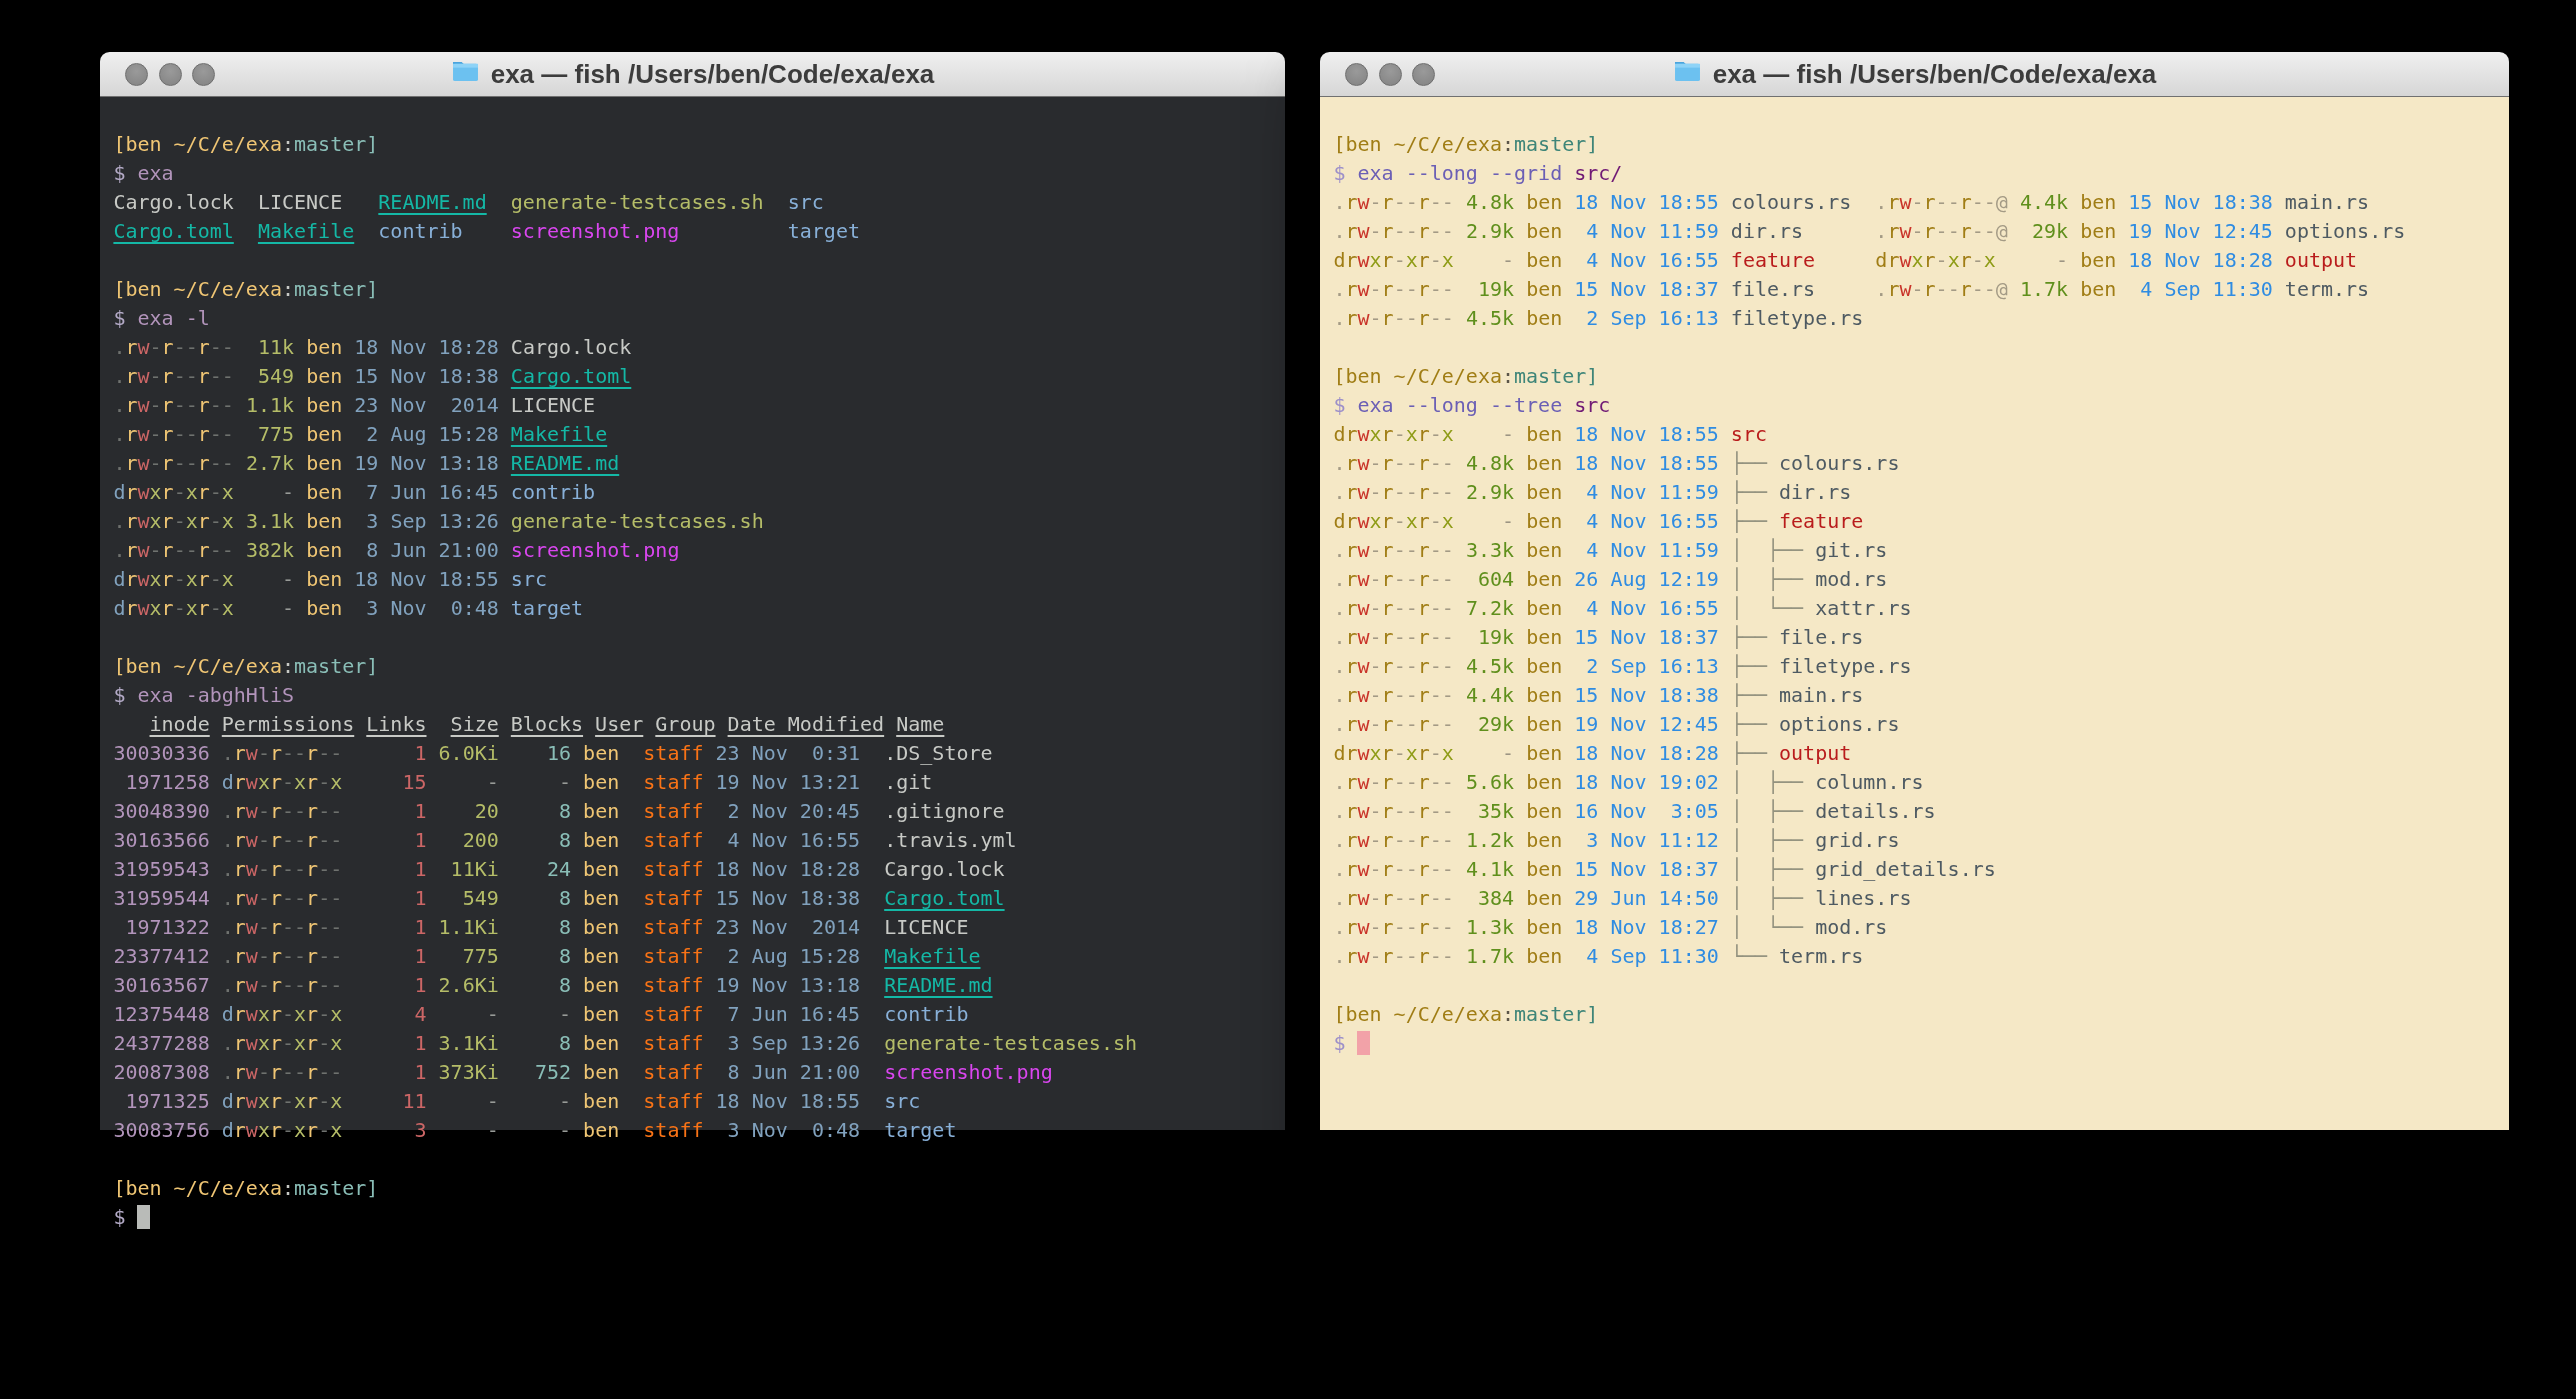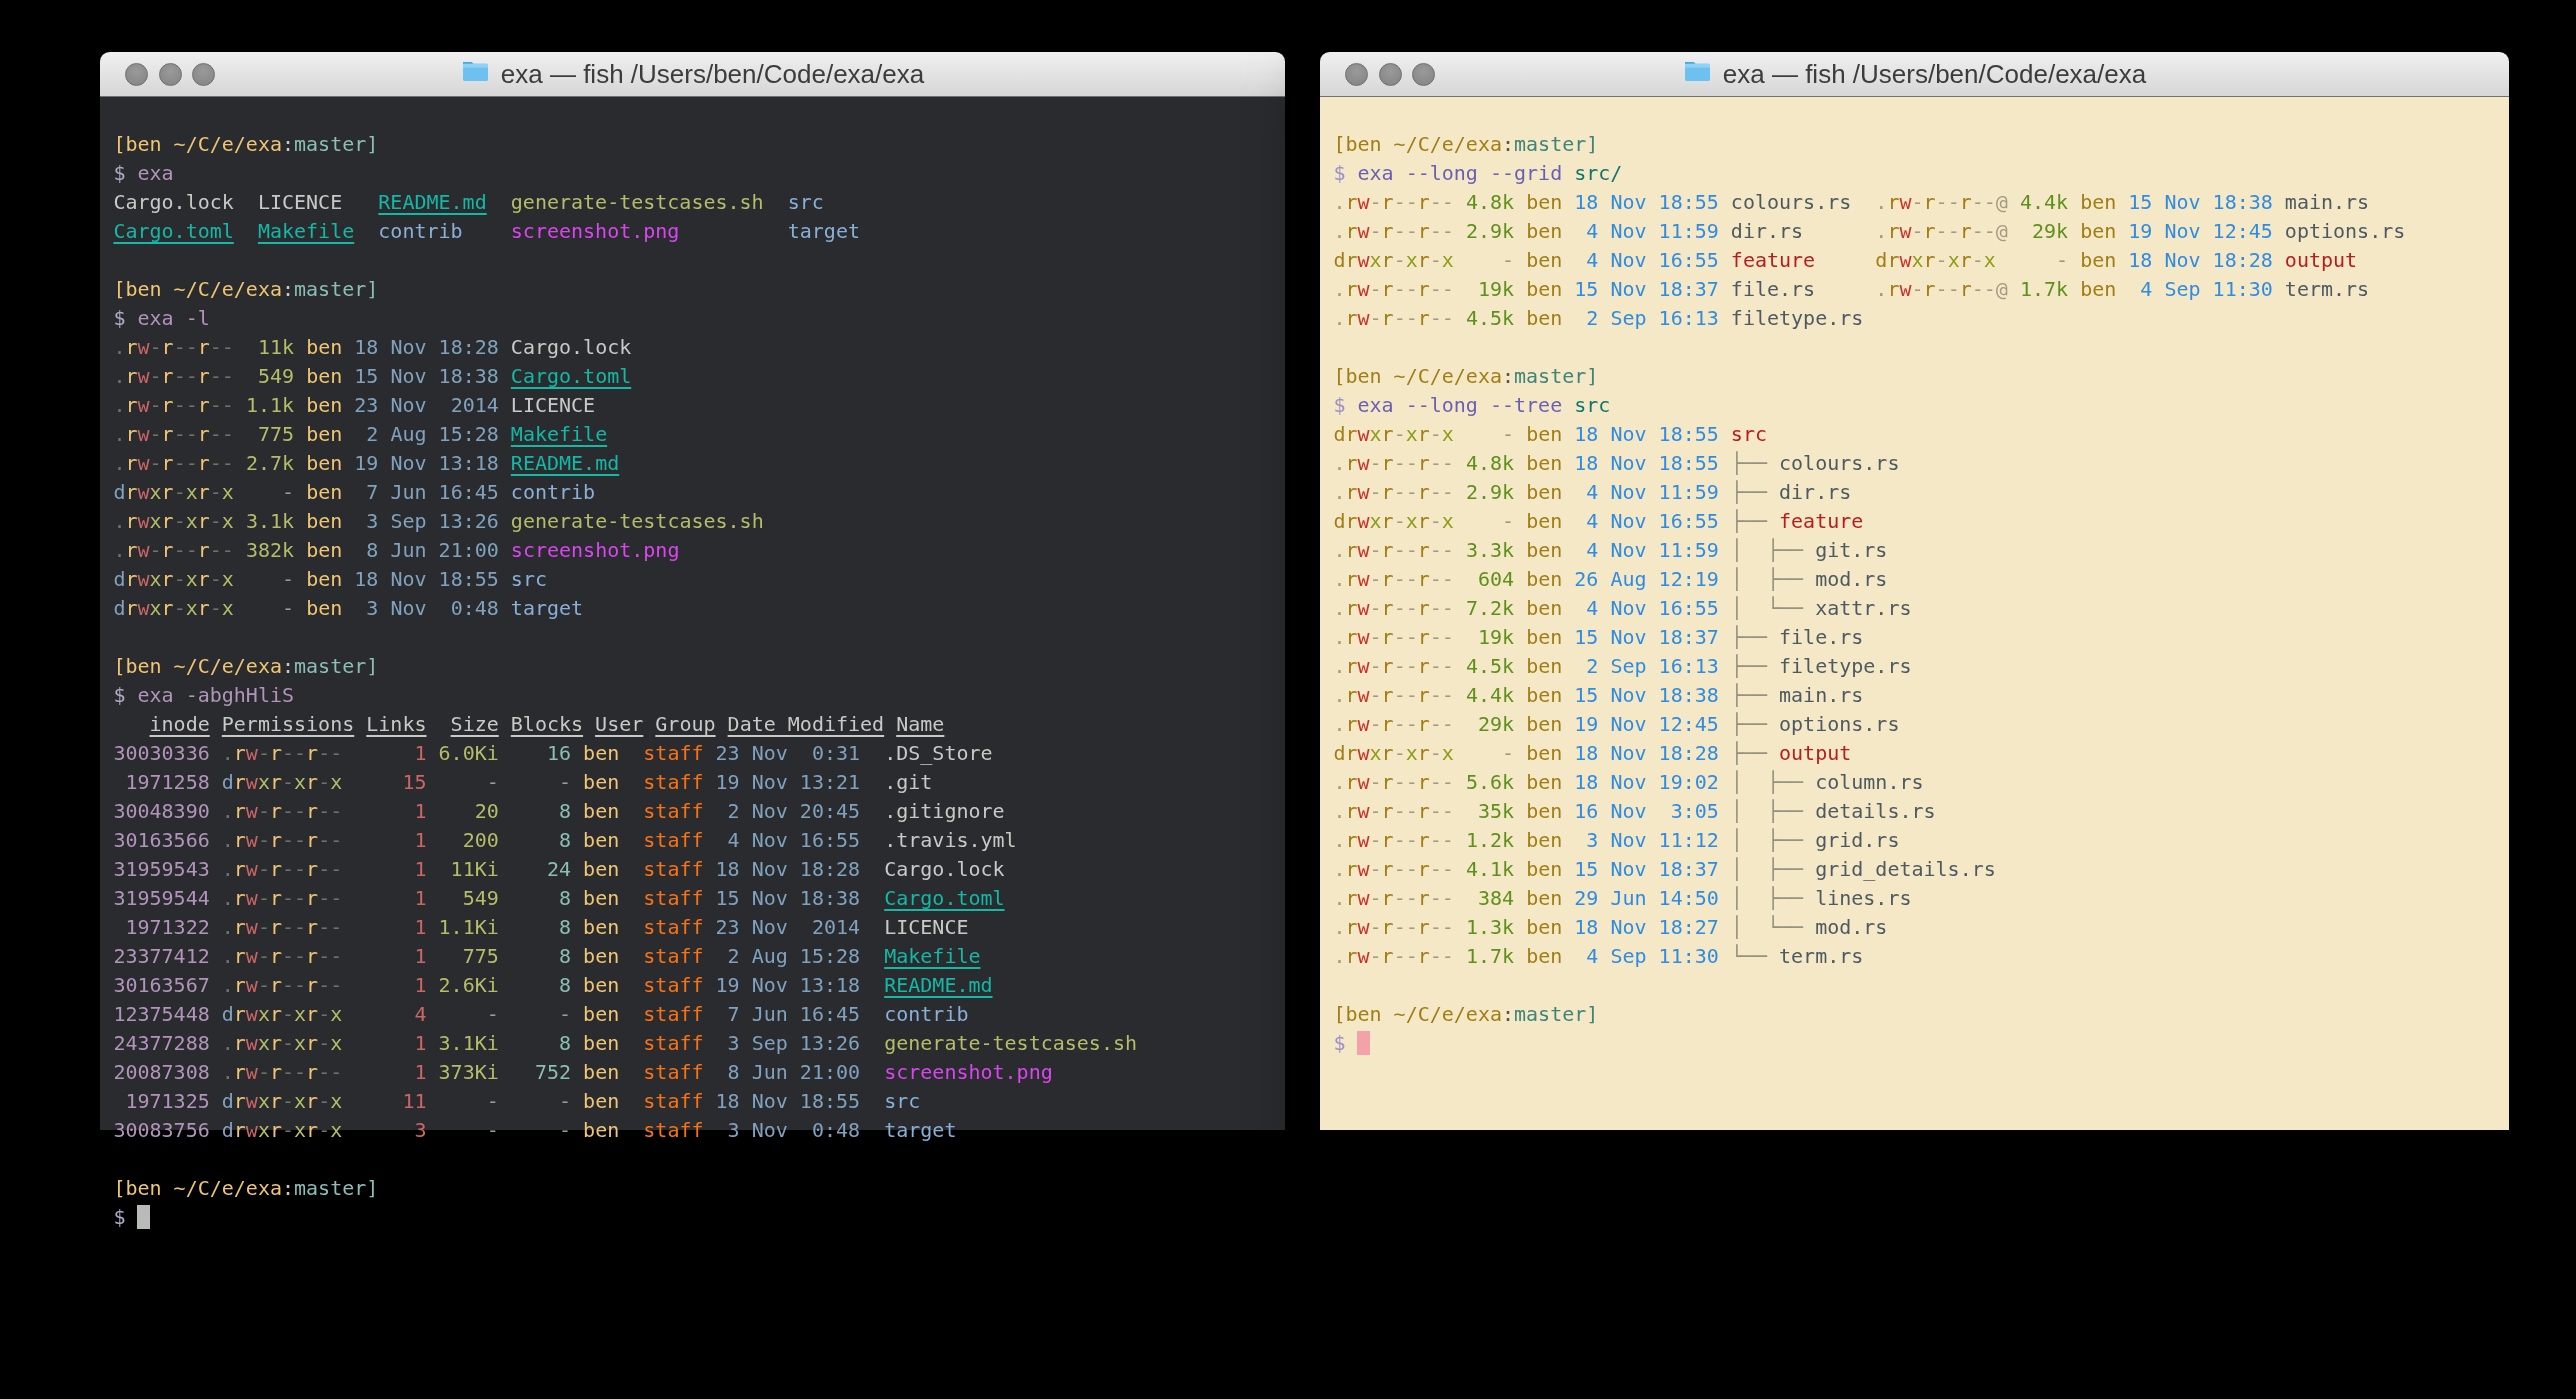--- a/index.html
+++ b/index.html
@@ -10,21 +10,21 @@
   .window-left{left:100px;width:1185px;height:1218px;}
   .window-right{left:1320px;width:1189px;height:1218px;}
   .titlebar{height:44px;background:linear-gradient(#f0f0f0,#d6d6d6);
             border-bottom:1px solid #707070;position:relative;
             display:flex;align-items:center;justify-content:center;
             font-family:"Liberation Sans","DejaVu Sans",sans-serif;}
   .traffic{position:absolute;left:25px;top:0;height:44px;display:flex;align-items:center;gap:10.5px;}
   .tl{width:23px;height:23px;border-radius:50%;
       background:radial-gradient(circle at 50% 35%,#9a9a9a,#828282);
       border:1px solid #6e6e6e;box-sizing:border-box;}
-  .titlewrap{display:flex;align-items:center;gap:11px;color:#3c3c3c;font-size:26px;font-weight:400;}
+  .titlewrap{display:flex;align-items:center;gap:11px;color:#3c3c3c;font-size:26px;font-weight:700;}
   .screen{height:1033px;box-sizing:border-box;padding:33px 9.6px 0 13.4px;
           font-size:20px;line-height:29px;white-space:pre;}
   .line{height:29px;}
 
   
   .dark{background:#292b2e;}
   .dark .fg{color:#c8cac6}
   .dark .fgu{color:#c8cac6;text-decoration:underline;text-underline-offset:3.8px;margin-top:28px;}
   .dark .yel{color:#f0c674}
   .dark .yelu{color:#14b8a6;text-decoration:underline;text-underline-offset:3.8px;}
@@ -51,21 +51,21 @@
   .light .fg{color:#4e5a62}
   .light .yel,.light .olv{color:#a07d15}
   .light .teal,.light .aqua{color:#3e8578}
   .light .blue{color:#2f8ce2}
   .light .dir{color:#b91c1c}
   .light .grn{color:#5f8f1c}
   .light .pur{color:#6b5fb5}
   .light .lpur{color:#9d90c9}
   .light .grayl{color:#9c9483}
   .light .colon{color:#5b5548}
-  .light .param{color:#0f766e}
+  .light .param{color:#701a75}
   .light .tree{color:#92917e}
   .light .cursor{background:#f2a2a8;color:#f2a2a8;}
   .light .permr{color:#a07d15}
   .light .permw{color:#c9342a}
   .light .permx{color:#8f9c17}
   .light .permd{color:#a07d15}
   .light .permo{color:#a39a85}
 </style>
 </head>
 <body>

